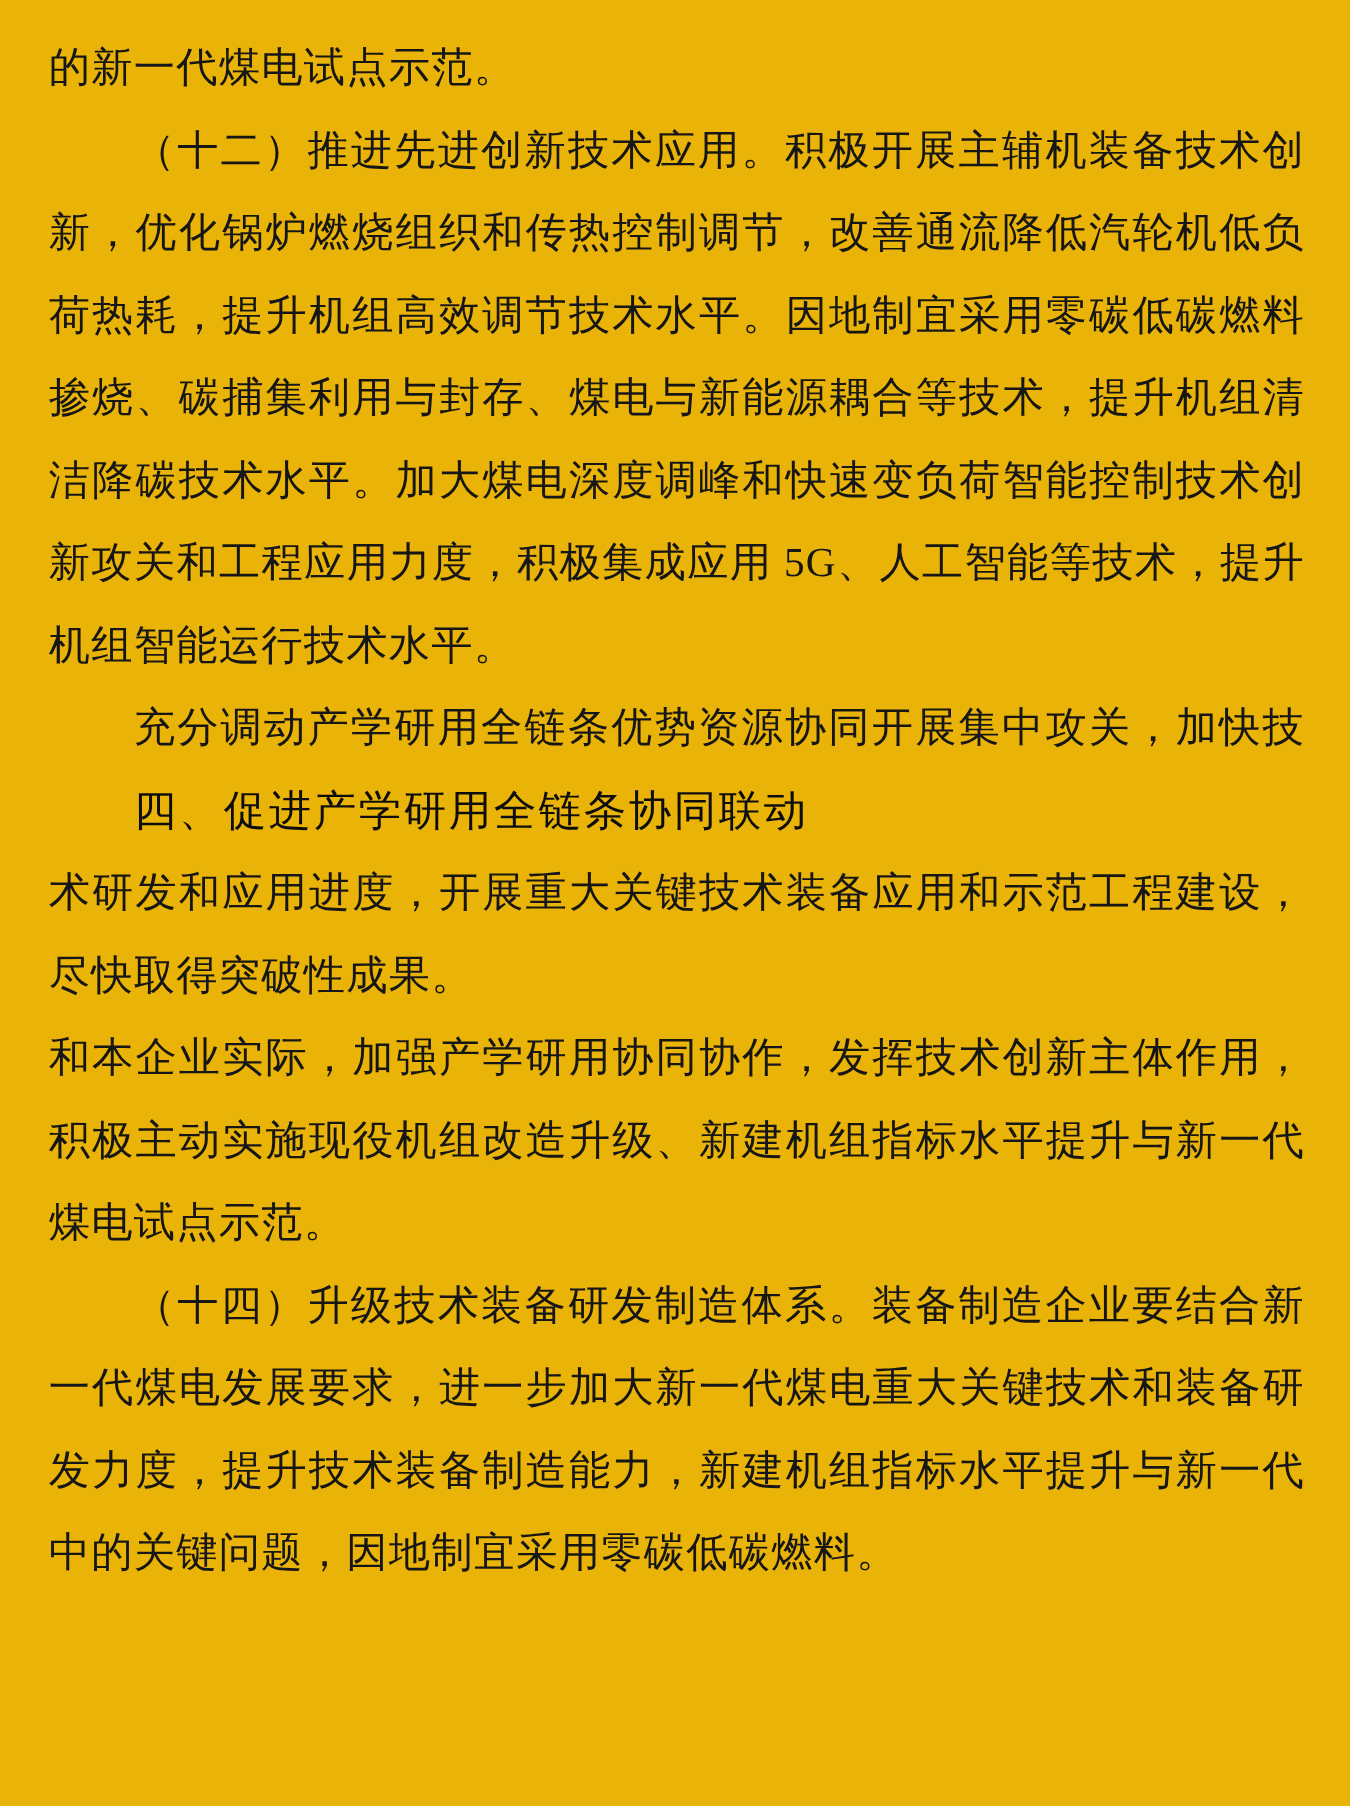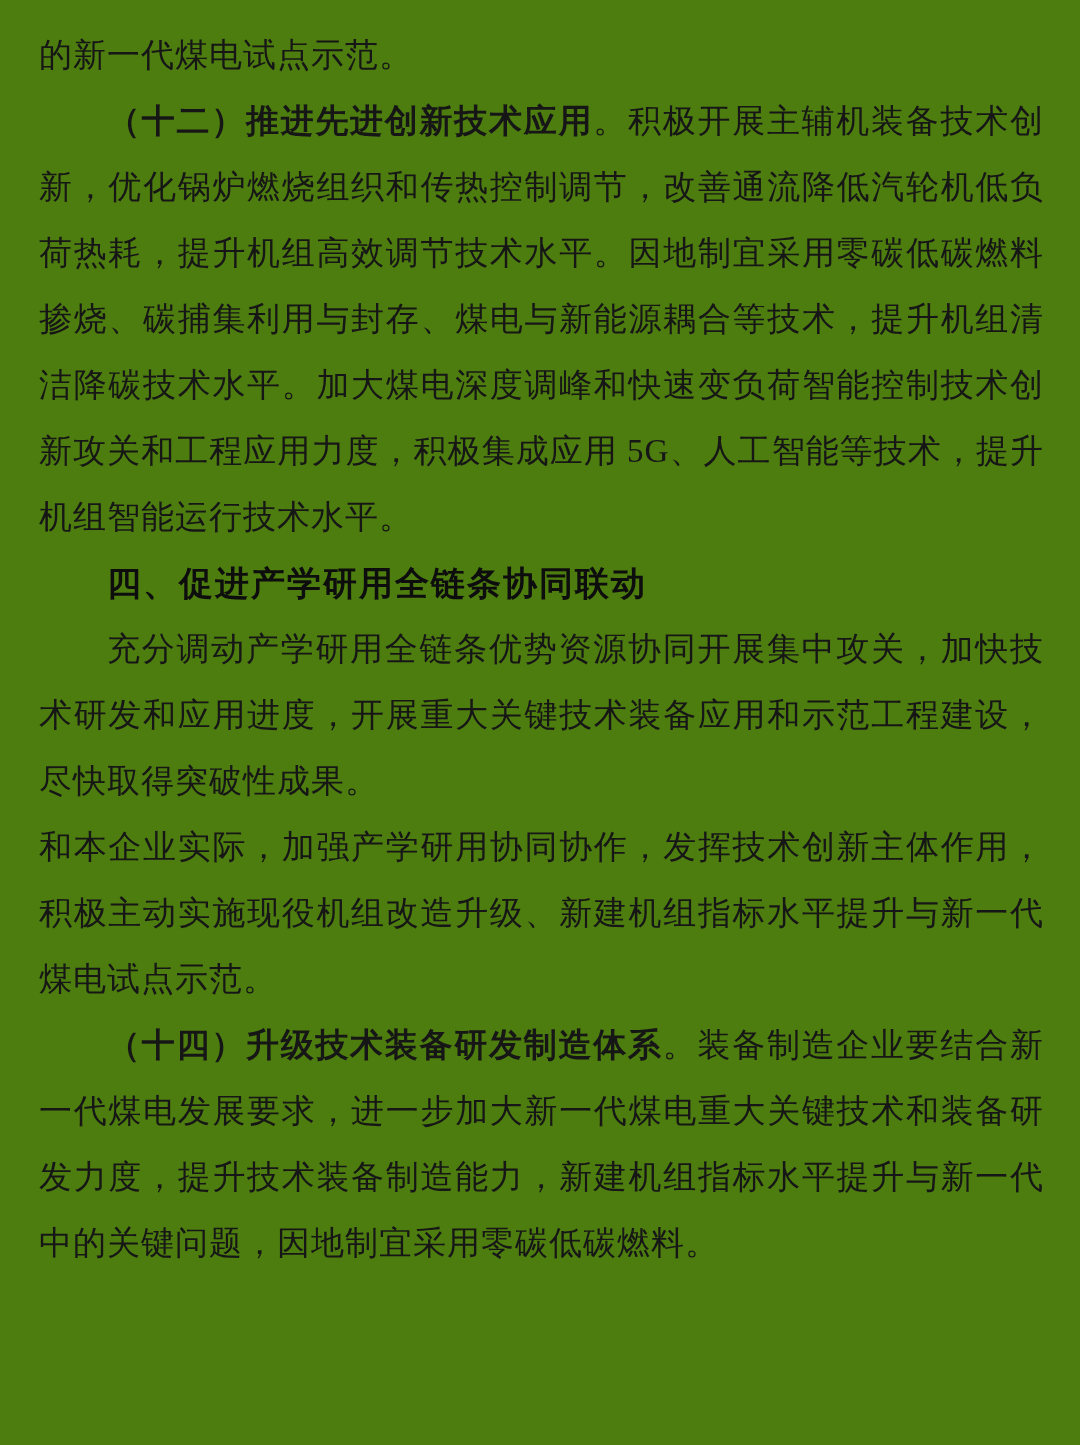--- a/index.html
+++ b/index.html
@@ -8,21 +8,21 @@
     background: #ffffff;
   }
   body {
     width: 1080px;
     height: 1445px;
     overflow: hidden;
   }
   .page {
     width: 1080px;
     height: 1445px;
-    background: #4d7c0f;
+    background: #eab308;
     box-sizing: border-box;
   }
   .doc {
     box-sizing: border-box;
     width: 100%;
     padding: 22px 36px 0 39px;
     font-family: "Liberation Serif", "DejaVu Serif", serif;
     font-size: 33px;
     color: #161616;
     letter-spacing: 1px;
@@ -34,21 +34,21 @@
   }
   .line.justify {
     text-align: justify;
     text-align-last: justify;
     text-justify: inter-character;
   }
   .line.indent {
     text-indent: 68px;
   }
   .seg-bold {
-    font-weight: 700;
+    font-weight: 400;
     margin-top: 47px;
   }
   .line.heading {
     font-family: "Liberation Sans", "DejaVu Sans", sans-serif;
     font-weight: 700;
     font-size: 34px;
     letter-spacing: 2px;
     color: #0d0d0d;
   }
 </style>
@@ -58,22 +58,22 @@
 <div class="page">
   <div class="doc" id="doc-body">
       <div class="line body"><span class="seg">的新一代煤电试点示范。</span></div>
       <div class="line body justify indent"><span class="seg seg-bold">（十二）推进先进创新技术应用</span><span class="seg">。积极开展主辅机装备技术创</span></div>
       <div class="line body justify"><span class="seg">新，优化锅炉燃烧组织和传热控制调节，改善通流降低汽轮机低负</span></div>
       <div class="line body justify"><span class="seg">荷热耗，提升机组高效调节技术水平。因地制宜采用零碳低碳燃料</span></div>
       <div class="line body justify"><span class="seg">掺烧、碳捕集利用与封存、煤电与新能源耦合等技术，提升机组清</span></div>
       <div class="line body justify"><span class="seg">洁降碳技术水平。加大煤电深度调峰和快速变负荷智能控制技术创</span></div>
       <div class="line body justify"><span class="seg">新攻关和工程应用力度，积极集成应用 5G、人工智能等技术，提升</span></div>
       <div class="line body"><span class="seg">机组智能运行技术水平。</span></div>
+      <div class="line body justify indent"><span class="seg">充分调动产学研用全链条优势资源协同开展集中攻关，加快技</span></div>
       <div class="line heading indent"><span class="seg seg-bold">四、促进产学研用全链条协同联动</span></div>
-      <div class="line body justify indent"><span class="seg">充分调动产学研用全链条优势资源协同开展集中攻关，加快技</span></div>
       <div class="line body justify"><span class="seg">术研发和应用进度，开展重大关键技术装备应用和示范工程建设，</span></div>
       <div class="line body"><span class="seg">尽快取得突破性成果。</span></div>
       <div class="line body justify"><span class="seg">和本企业实际，加强产学研用协同协作，发挥技术创新主体作用，</span></div>
       <div class="line body justify"><span class="seg">积极主动实施现役机组改造升级、新建机组指标水平提升与新一代</span></div>
       <div class="line body"><span class="seg">煤电试点示范。</span></div>
       <div class="line body justify indent"><span class="seg seg-bold">（十四）升级技术装备研发制造体系</span><span class="seg">。装备制造企业要结合新</span></div>
       <div class="line body justify"><span class="seg">一代煤电发展要求，进一步加大新一代煤电重大关键技术和装备研</span></div>
       <div class="line body justify"><span class="seg">发力度，提升技术装备制造能力，新建机组指标水平提升与新一代</span></div>
       <div class="line body"><span class="seg">中的关键问题，因地制宜采用零碳低碳燃料。</span></div>
     </div>

